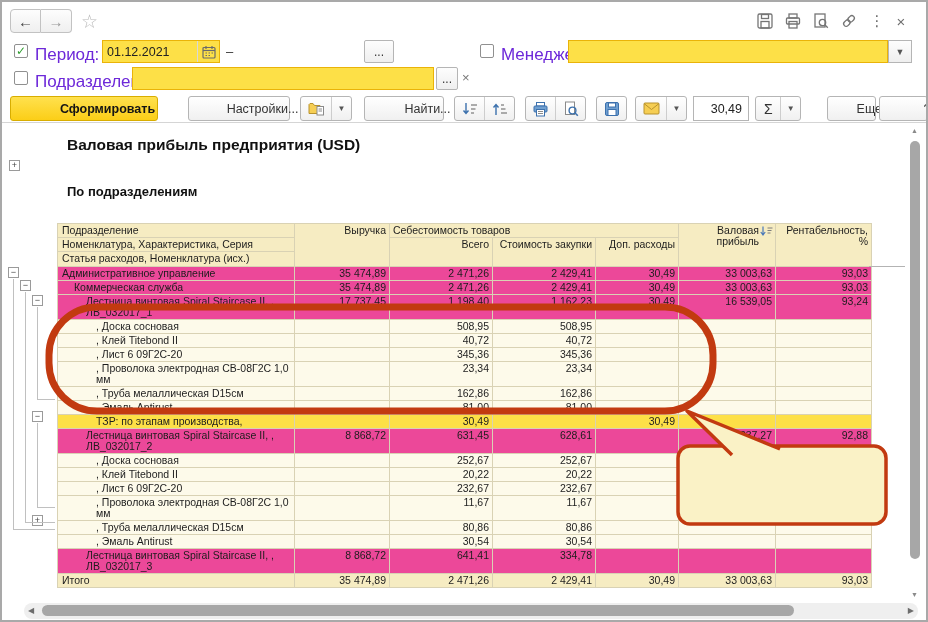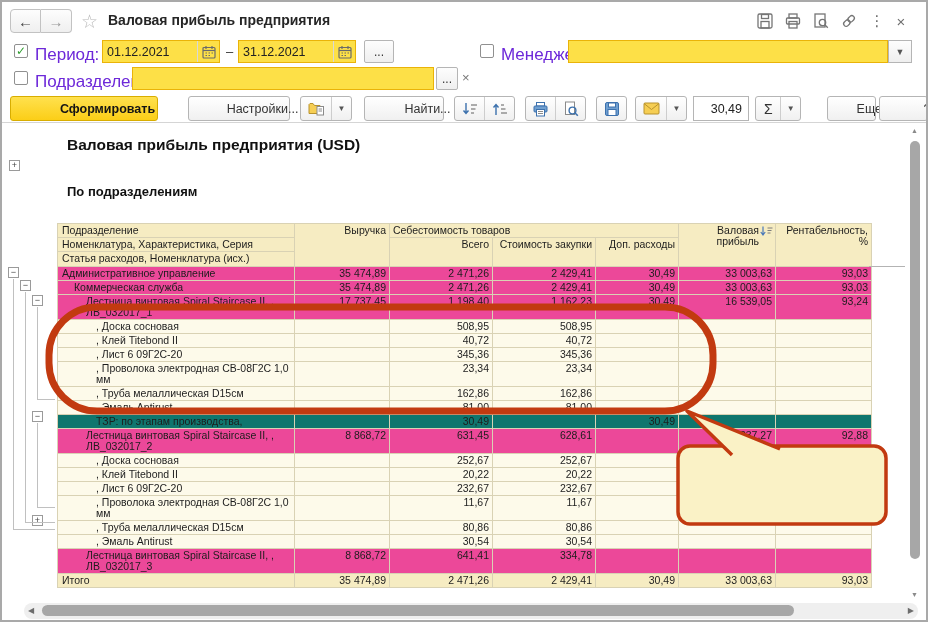--- a/index.html
+++ b/index.html
@@ -46,21 +46,21 @@
   .gbox { position:absolute; width:11px; height:11px; border:1px solid #9a9a9a; background:#fff; font-size:9px; line-height:9px; text-align:center; color:#444; }
   .vln  { position:absolute; width:1px; background:#c0c0c0; }
   .hln  { position:absolute; height:1px; background:#c0c0c0; }
 
   table.rep { position:absolute; left:54px; top:100px; border-collapse:collapse; font-size:10.5px; color:#1d1d1d; table-layout:fixed; width:814px; }
   table.rep td { border:1px solid #d9d2b4; padding:1px 3px; line-height:11px; vertical-align:top; overflow:hidden; }
   td.h { background:#f6ecc2; }
   td.num, td.num-h { text-align:right; }
   .r-group td { background:#ec4899;margin-left:12px; }
   .r-detail td { background:#fdfaea; }
-  .r-tzr td { background:#0f766e; border-color:#cfcfcf; }
+  .r-tzr td { background:#fde047; border-color:#cfcfcf; }
   .r-total td { background:#f6ecc2; }
   td.name { white-space:pre-line; text-align:left; }
   .lvl1 { padding-left:4px !important; }
   .lvl2 { padding-left:16px !important; }
   .lvl3 { padding-left:28px !important; }
   .lvl4 { padding-left:38px !important; }
   .profit-h { position:relative; padding-right:16px !important; }
   .profit-h svg { position:absolute; right:2px; top:2px; }
 
   .freeze { position:absolute; left:866px; top:143px; width:37px; height:1px; background:#b3b3b3; }
@@ -84,21 +84,20 @@
   <div class="titlebar">
     <div class="navgrp">
       <div class="navbtn back">
           <span>←</span>
         </div>
       <div class="navbtn fwd">
           <span>→</span>
         </div>
     </div>
     <div class="star">☆</div>
-    <div class="wtitle">Валовая прибыль предприятия</div>
 
     <div class="wicon" style="left:752px">
       <svg width="18" height="18" viewBox="0 0 18 18">
           <rect x="2" y="2" width="14" height="14" rx="1.5"></rect>
           <rect x="5.5" y="2.5" width="7" height="4"></rect>
           <rect x="5" y="9.5" width="8" height="6.5"></rect>
         </svg>
     </div>
     <div class="wicon" style="left:780px">
       <svg width="18" height="18" viewBox="0 0 18 18">
@@ -142,36 +141,20 @@
           <line x1="1" y1="5.5" x2="13" y2="5.5"></line>
           <line x1="3.5" y1="8" x2="5" y2="8"></line>
           <line x1="6.5" y1="8" x2="8" y2="8"></line>
           <line x1="9.5" y1="8" x2="11" y2="8"></line>
           <line x1="3.5" y1="10.5" x2="5" y2="10.5"></line>
           <line x1="6.5" y1="10.5" x2="8" y2="10.5"></line>
         </svg>
     </div>
   </div>
   <div class="dash" style="left:224px; top:42px;">–</div>
-  <div class="field" style="left:236px; top:38px; width:118px;">
-    <input value="31.12.2021" style="">
-    <div class="calbtn">
-      <svg width="14" height="14" viewBox="0 0 14 14" style="stroke:#6a6a6a;fill:none;stroke-width:1.2">
-          <rect x="1" y="2.5" width="12" height="10.5" rx="1"></rect>
-          <line x1="4" y1="1" x2="4" y2="4"></line>
-          <line x1="10" y1="1" x2="10" y2="4"></line>
-          <line x1="1" y1="5.5" x2="13" y2="5.5"></line>
-          <line x1="3.5" y1="8" x2="5" y2="8"></line>
-          <line x1="6.5" y1="8" x2="8" y2="8"></line>
-          <line x1="9.5" y1="8" x2="11" y2="8"></line>
-          <line x1="3.5" y1="10.5" x2="5" y2="10.5"></line>
-          <line x1="6.5" y1="10.5" x2="8" y2="10.5"></line>
-        </svg>
-    </div>
-  </div>
   <div class="smallbtn" style="left:362px; top:38px; width:30px;">...</div>
 
   <div class="cb" style="left:478px; top:42px;"></div>
   <div class="flabel" style="left:499px; top:43px;">Менеджер:</div>
   <div class="field" style="left:566px; top:38px; width:320px;">
     <input value="" style="">
   </div>
   <div class="ddbtn" style="left:886px; top:38px;">
       <span>▼</span>
     </div>

